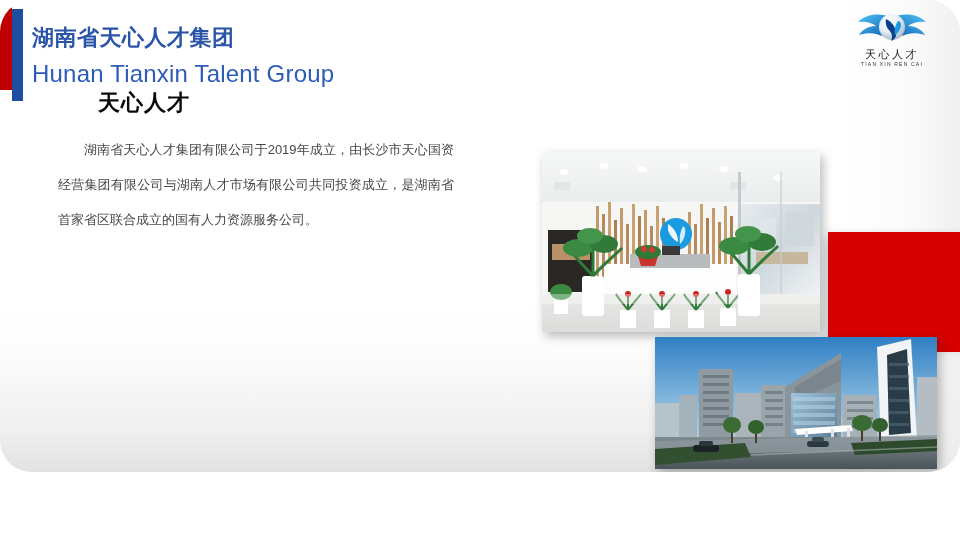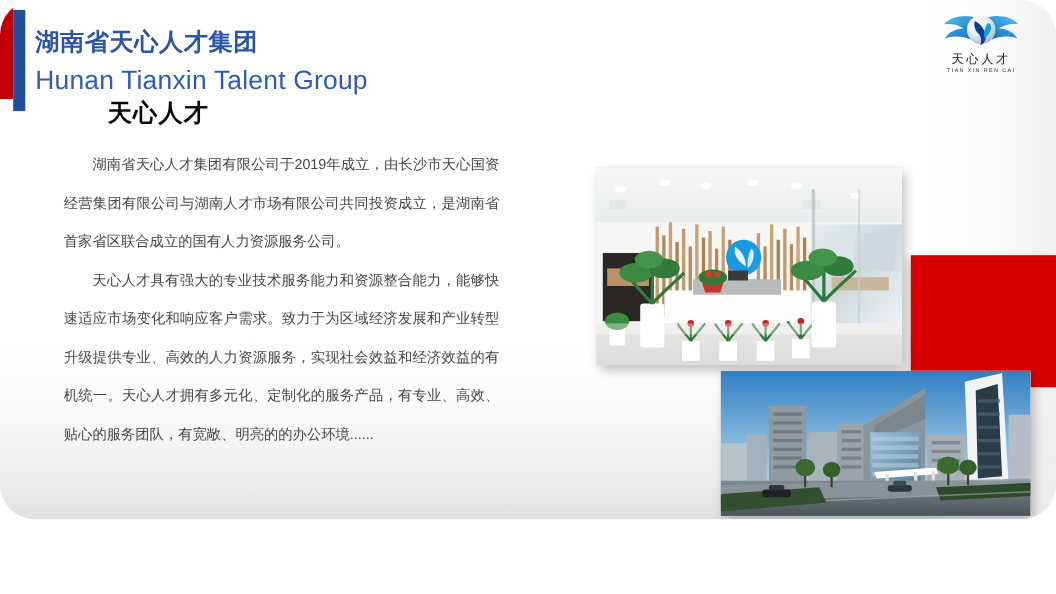--- a/index.html
+++ b/index.html
@@ -199,21 +199,20 @@
 
       <path d="M40 11 C45 13 49 18 50 24 C51 29 48 32 45 33 C47 29 46 25 43 22 C41 20 39 16 40 11 Z" fill="#0e3f8c"></path>
       <path d="M52 13 C49 17 48 22 49 27 C52 25 55 21 55 17 C55 15 54 13 52 13 Z" fill="#1a9ae0"></path>
     </svg>
     <div class="logo-cn">天心人才</div>
     <div class="logo-en">TIAN XIN REN CAI</div>
   </div>
 
   <div class="body-copy">
     <p>湖南省天心人才集团有限公司于2019年成立，由长沙市天心国资经营集团有限公司与湖南人才市场有限公司共同投资成立，是湖南省首家省区联合成立的国有人力资源服务公司。</p>
-    <p>天心人才具有强大的专业技术服务能力和资源整合能力，能够快速适应市场变化和响应客户需求。致力于为区域经济发展和产业转型升级提供专业、高效的人力资源服务，实现社会效益和经济效益的有机统一。天心人才拥有多元化、定制化的服务产品，有专业、高效、贴心的服务团队，有宽敞、明亮的的办公环境......</p>
   </div>
 
   <div class="red-block"></div>
 
   <div class="photo photo-lobby">
     <svg viewBox="0 0 278 180" preserveAspectRatio="none">
       <defs>
         <linearGradient id="ceil" x1="0" y1="0" x2="0" y2="1">
           <stop offset="0%" stop-color="#f7f8f8"></stop>
           <stop offset="100%" stop-color="#e9ecec"></stop>

